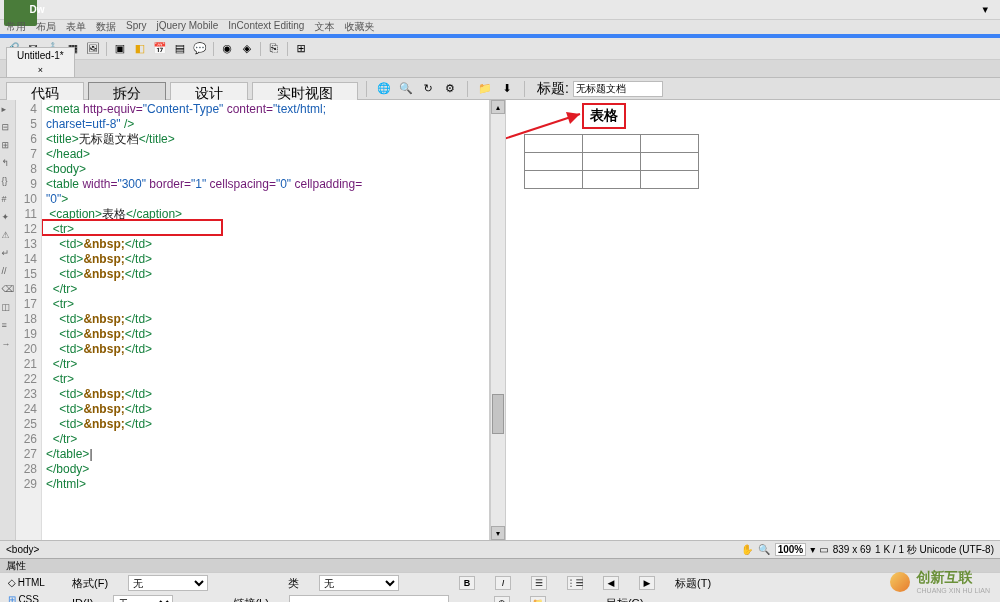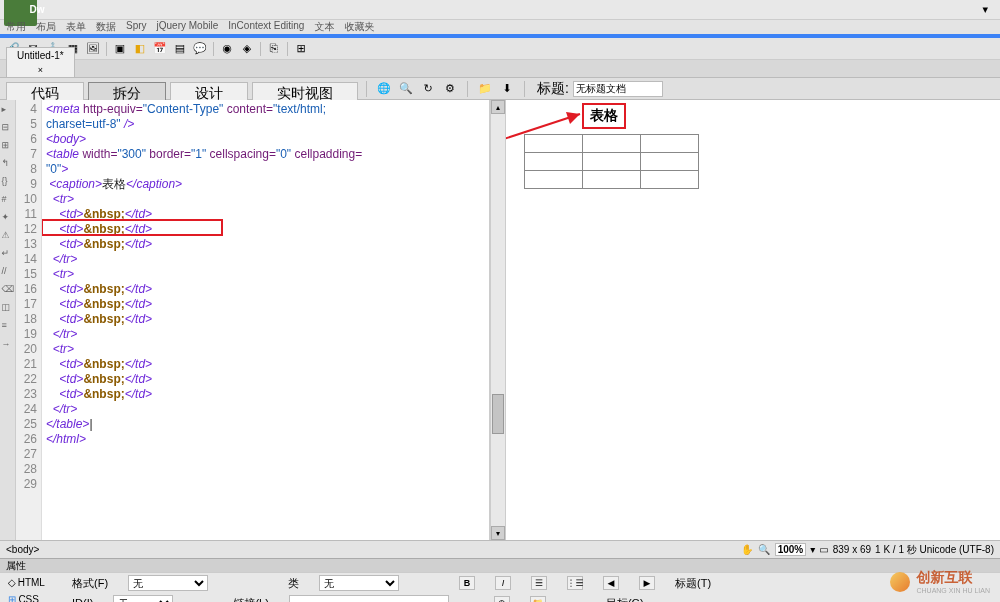--- a/index.html
+++ b/index.html
@@ -40,21 +40,21 @@
 
 .left-toolbar { width: 16px; background: #e0e0e0; border-right: 1px solid #ccc; display: flex; flex-direction: column; align-items: center; padding-top: 4px; gap: 6px; }
 .left-tool { width: 12px; height: 12px; font-size: 9px; color: #666; cursor: pointer; }
 
 
 .gutter { width: 26px; background: #efefef; border-right: 1px solid #ddd; font-family: Consolas, monospace; font-size: 12px; color: #888; text-align: right; padding-right: 4px; padding-top: 2px; line-height: 15px; }
 
 
 .code-area { flex: 0 0 448px; background: #fff; font-family: Consolas, monospace; font-size: 12px; padding: 2px 4px; line-height: 15px; position: relative; border-right: 1px solid #ccc; overflow: hidden; }
 .code-line { white-space: pre; }
-.tag { color: #6d28d9; font-style: italic; }
+.tag { color: #15803d; }
 .attr { color: #701a75; }
 .val { color: #1a5fb4; }
 .txt { color: #222; }
 .ent { color: #8b5a00; font-weight: bold; }
 .highlight-box { position: absolute; border: 2px solid #e01b24; pointer-events: none; }
 
 
 .vscroll { width: 16px; background: #e8e8e8; border-left: 1px solid #ccc; border-right: 1px solid #ccc; position: relative; }
 .vscroll-btn { height: 14px; background: #d0d0d0; border: 1px solid #aaa; font-size: 8px; display: flex; align-items: center; justify-content: center; cursor: pointer; }
 .vscroll-track { position: absolute; top: 14px; bottom: 14px; left: 0; right: 0; }
@@ -85,21 +85,21 @@
 .props-main { flex: 1; display: flex; flex-direction: column; gap: 4px; padding-left: 8px; }
 .props-row { display: flex; align-items: center; gap: 20px; }
 .props-label { font-size: 11px; }
 .props-select { width: 80px; height: 16px; border: 1px solid #bbb; background: #fff; font-size: 10px; }
 .props-input { width: 120px; height: 16px; border: 1px solid #bbb; background: #fff; font-size: 10px; }
 .fmt-btn { width: 16px; height: 14px; border: 1px solid #bbb; background: #f0f0f0; font-size: 9px; display: flex; align-items: center; justify-content: center; cursor: pointer; }
 
 
 .watermark { position: absolute; bottom: 8px; right: 10px; display: flex; align-items: center; gap: 6px; opacity: 0.8; }
 .watermark-logo { width: 20px; height: 20px; background: linear-gradient(135deg, #f9c440, #e66100); border-radius: 50%; }
-.watermark-text { font-size: 14px; font-weight: bold; color: #c2410c; }
+.watermark-text { font-size: 14px; font-weight: bold; color: #4d7c0f; }
 .watermark-sub { font-size: 7px; color: #999; }
 </style>
 </head>
 <body>
 
 <div class="menubar">
   <div class="dw-logo">Dw</div>
   <div class="menubar-spacer"></div>
   <div class="menubar-dropdown">▾</div>
 </div>
@@ -208,20 +208,22 @@
       <div>25</div>
       <div>26</div>
       <div>27</div>
       <div>28</div>
       <div>29</div>
     </div>
   <div class="code-area" id="codearea">
     <div class="highlight-box" style="top:119px;left:-1px;width:182px;height:17px;"></div>
   <div class="code-line"><span class="tag">&lt;meta</span> <span class="attr">http-equiv=</span><span class="val">"Content-Type"</span> <span class="attr">content=</span><span class="val">"text/html;</span></div>
       <div class="code-line"><span class="val">charset=utf-8"</span> <span class="tag">/&gt;</span></div>
+      <div class="code-line"><span class="tag">&lt;title&gt;</span><span class="txt">无标题文档</span><span class="tag">&lt;/title&gt;</span></div>
+      <div class="code-line"><span class="tag">&lt;/head&gt;</span></div>
       <div class="code-line"></div>
       <div class="code-line"><span class="tag">&lt;body&gt;</span></div>
       <div class="code-line"><span class="tag">&lt;table</span> <span class="attr">width=</span><span class="val">"300"</span> <span class="attr">border=</span><span class="val">"1"</span> <span class="attr">cellspacing=</span><span class="val">"0"</span> <span class="attr">cellpadding=</span></div>
       <div class="code-line"><span class="val">"0"</span><span class="tag">&gt;</span></div>
       <div class="code-line"> <span class="tag">&lt;caption&gt;</span><span class="txt">表格</span><span class="tag">&lt;/caption&gt;</span></div>
       <div class="code-line">  <span class="tag">&lt;tr&gt;</span></div>
       <div class="code-line">    <span class="tag">&lt;td&gt;</span><span class="ent">&amp;nbsp;</span><span class="tag">&lt;/td&gt;</span></div>
       <div class="code-line">    <span class="tag">&lt;td&gt;</span><span class="ent">&amp;nbsp;</span><span class="tag">&lt;/td&gt;</span></div>
       <div class="code-line">    <span class="tag">&lt;td&gt;</span><span class="ent">&amp;nbsp;</span><span class="tag">&lt;/td&gt;</span></div>
       <div class="code-line">  <span class="tag">&lt;/tr&gt;</span></div>
@@ -229,20 +231,21 @@
       <div class="code-line">    <span class="tag">&lt;td&gt;</span><span class="ent">&amp;nbsp;</span><span class="tag">&lt;/td&gt;</span></div>
       <div class="code-line">    <span class="tag">&lt;td&gt;</span><span class="ent">&amp;nbsp;</span><span class="tag">&lt;/td&gt;</span></div>
       <div class="code-line">    <span class="tag">&lt;td&gt;</span><span class="ent">&amp;nbsp;</span><span class="tag">&lt;/td&gt;</span></div>
       <div class="code-line">  <span class="tag">&lt;/tr&gt;</span></div>
       <div class="code-line">  <span class="tag">&lt;tr&gt;</span></div>
       <div class="code-line">    <span class="tag">&lt;td&gt;</span><span class="ent">&amp;nbsp;</span><span class="tag">&lt;/td&gt;</span></div>
       <div class="code-line">    <span class="tag">&lt;td&gt;</span><span class="ent">&amp;nbsp;</span><span class="tag">&lt;/td&gt;</span></div>
       <div class="code-line">    <span class="tag">&lt;td&gt;</span><span class="ent">&amp;nbsp;</span><span class="tag">&lt;/td&gt;</span></div>
       <div class="code-line">  <span class="tag">&lt;/tr&gt;</span></div>
       <div class="code-line"><span class="tag">&lt;/table&gt;</span><span class="txt">|</span></div>
+      <div class="code-line"><span class="tag">&lt;/body&gt;</span></div>
       <div class="code-line"><span class="tag">&lt;/html&gt;</span></div>
       <div class="code-line"></div>
     </div>
   <div class="vscroll">
     <div class="vscroll-btn">▴</div>
     <div class="vscroll-track">
         <div class="vscroll-thumb"></div>
       </div>
     <div class="vscroll-btn bottom">▾</div>
   </div>

